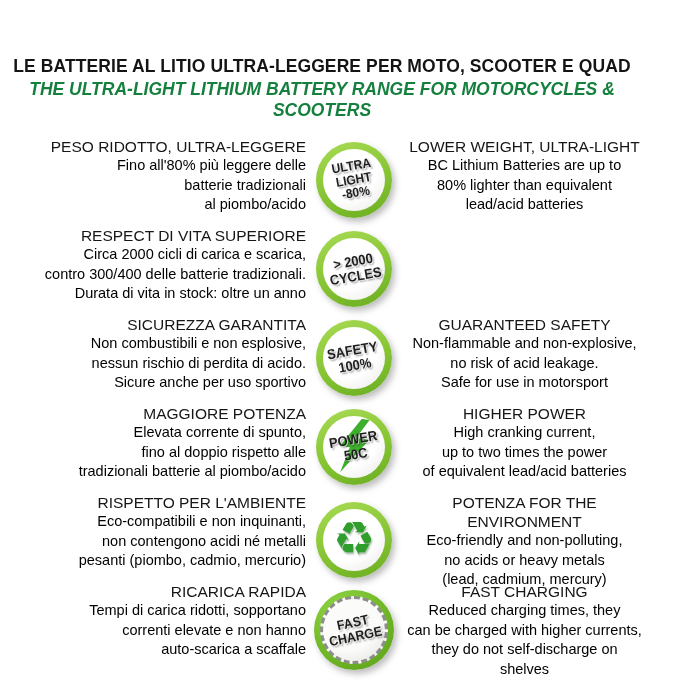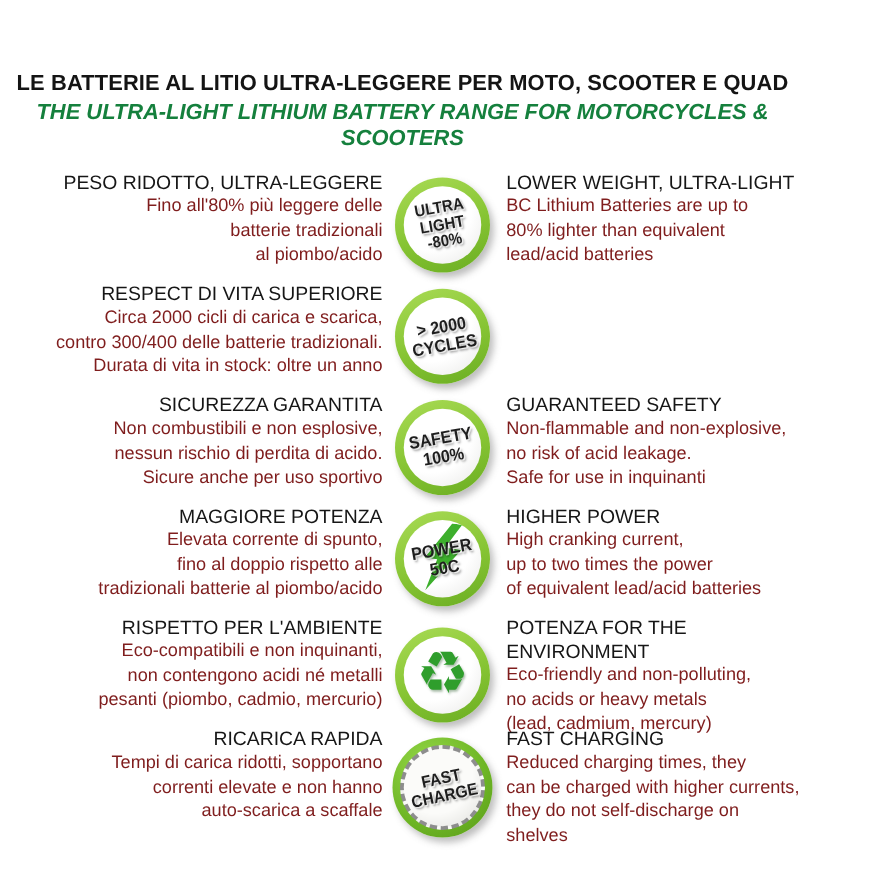--- a/index.html
+++ b/index.html
@@ -6,23 +6,23 @@
   body{width:700px;height:700px;font-family:"Liberation Sans",sans-serif;color:#1a1a1a;overflow:hidden;}
   .page{position:relative;width:644px;height:700px;background:#fff;}
 
   .header{padding-top:56px;text-align:center;}
   .header .t1{font-size:17.5px;font-weight:bold;line-height:21px;letter-spacing:.1px;color:#141414;}
   .header .t2{font-size:17.5px;font-weight:bold;font-style:italic;line-height:21px;margin-top:2px;color:#15803d;}
 
   .rows{margin-top:14px;}
   .row{display:grid;grid-template-columns:306px 96px 1fr;height:89px;}
   .col-it{text-align:right;padding-top:2px;}
-  .col-en{text-align:left;padding-top:2px;padding-left:3px;}
+  .col-en{text-align:center;padding-top:2px;padding-left:3px;}
   .feat-title{margin:0;font-size:15.5px;font-weight:normal;line-height:19px;color:#161616;}
-  .feat-body{margin:0;font-size:14.5px;line-height:19.5px;color:#7f1d1d;white-space:pre-line;}
+  .feat-body{margin:0;font-size:14.5px;line-height:19.5px;color:#000000;white-space:pre-line;}
 
   .col-badge{display:flex;align-items:center;justify-content:center;height:100%;}
   .badge{position:relative;width:76px;height:76px;border-radius:50%;
          background:linear-gradient(160deg,#a9db55 0%,#86c433 55%,#6aad22 100%);
          box-shadow:3px 4px 6px rgba(110,110,110,.45);}
   .badge-inner{position:absolute;inset:7px;border-radius:50%;
          background:radial-gradient(circle at 35% 30%,#ffffff 55%,#e7e7e5 100%);
          display:flex;align-items:center;justify-content:center;overflow:hidden;}
   .badge-text{position:relative;z-index:2;transform:rotate(-10deg) scaleX(.92);
          font-weight:bold;text-align:center;color:#1e1e1e;
@@ -113,21 +113,21 @@
               <span class="bl">SAFETY</span>
               <span class="bl">100%</span>
             </div>
           </div>
         </div>
       </div>
       <div class="col-en">
         <p class="feat-title">GUARANTEED SAFETY</p>
         <p class="feat-body">Non-flammable and non-explosive,
 no risk of acid leakage.
-Safe for use in inquinanti</p>
+Safe for use in motorsport</p>
       </div>
     </div>
 
     <div class="row">
       <div class="col-it">
         <p class="feat-title">MAGGIORE POTENZA</p>
         <p class="feat-body">Elevata corrente di spunto,
 fino al doppio rispetto alle
 tradizionali batterie al piombo/acido</p>
       </div>

